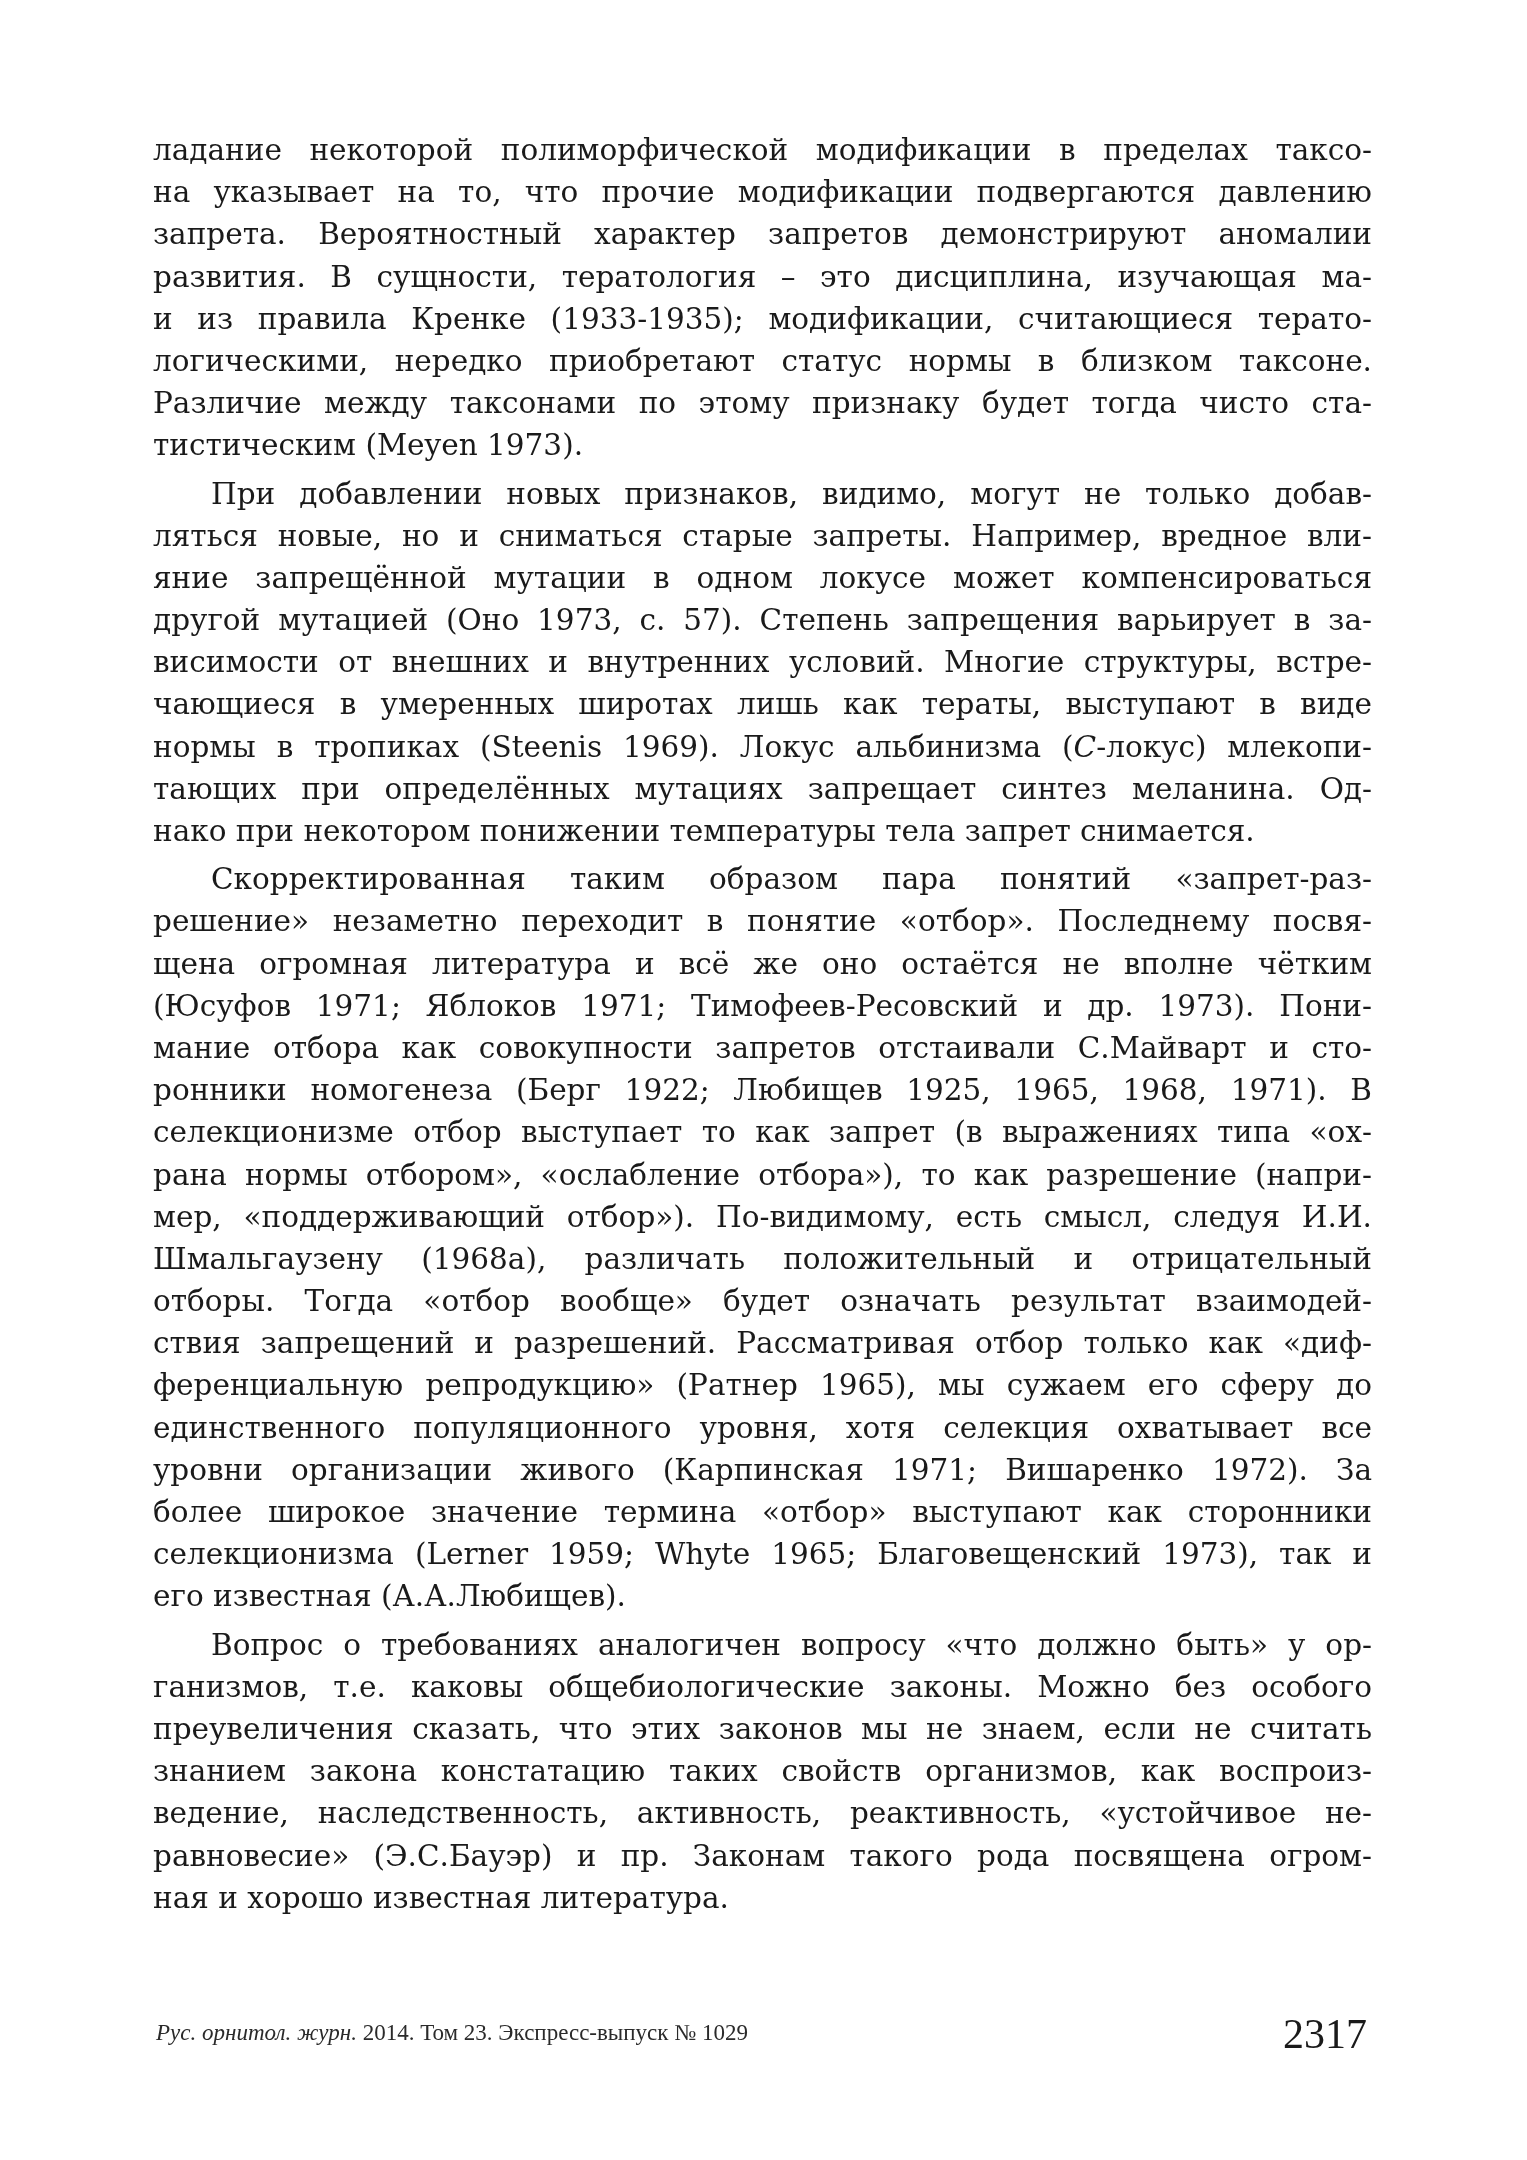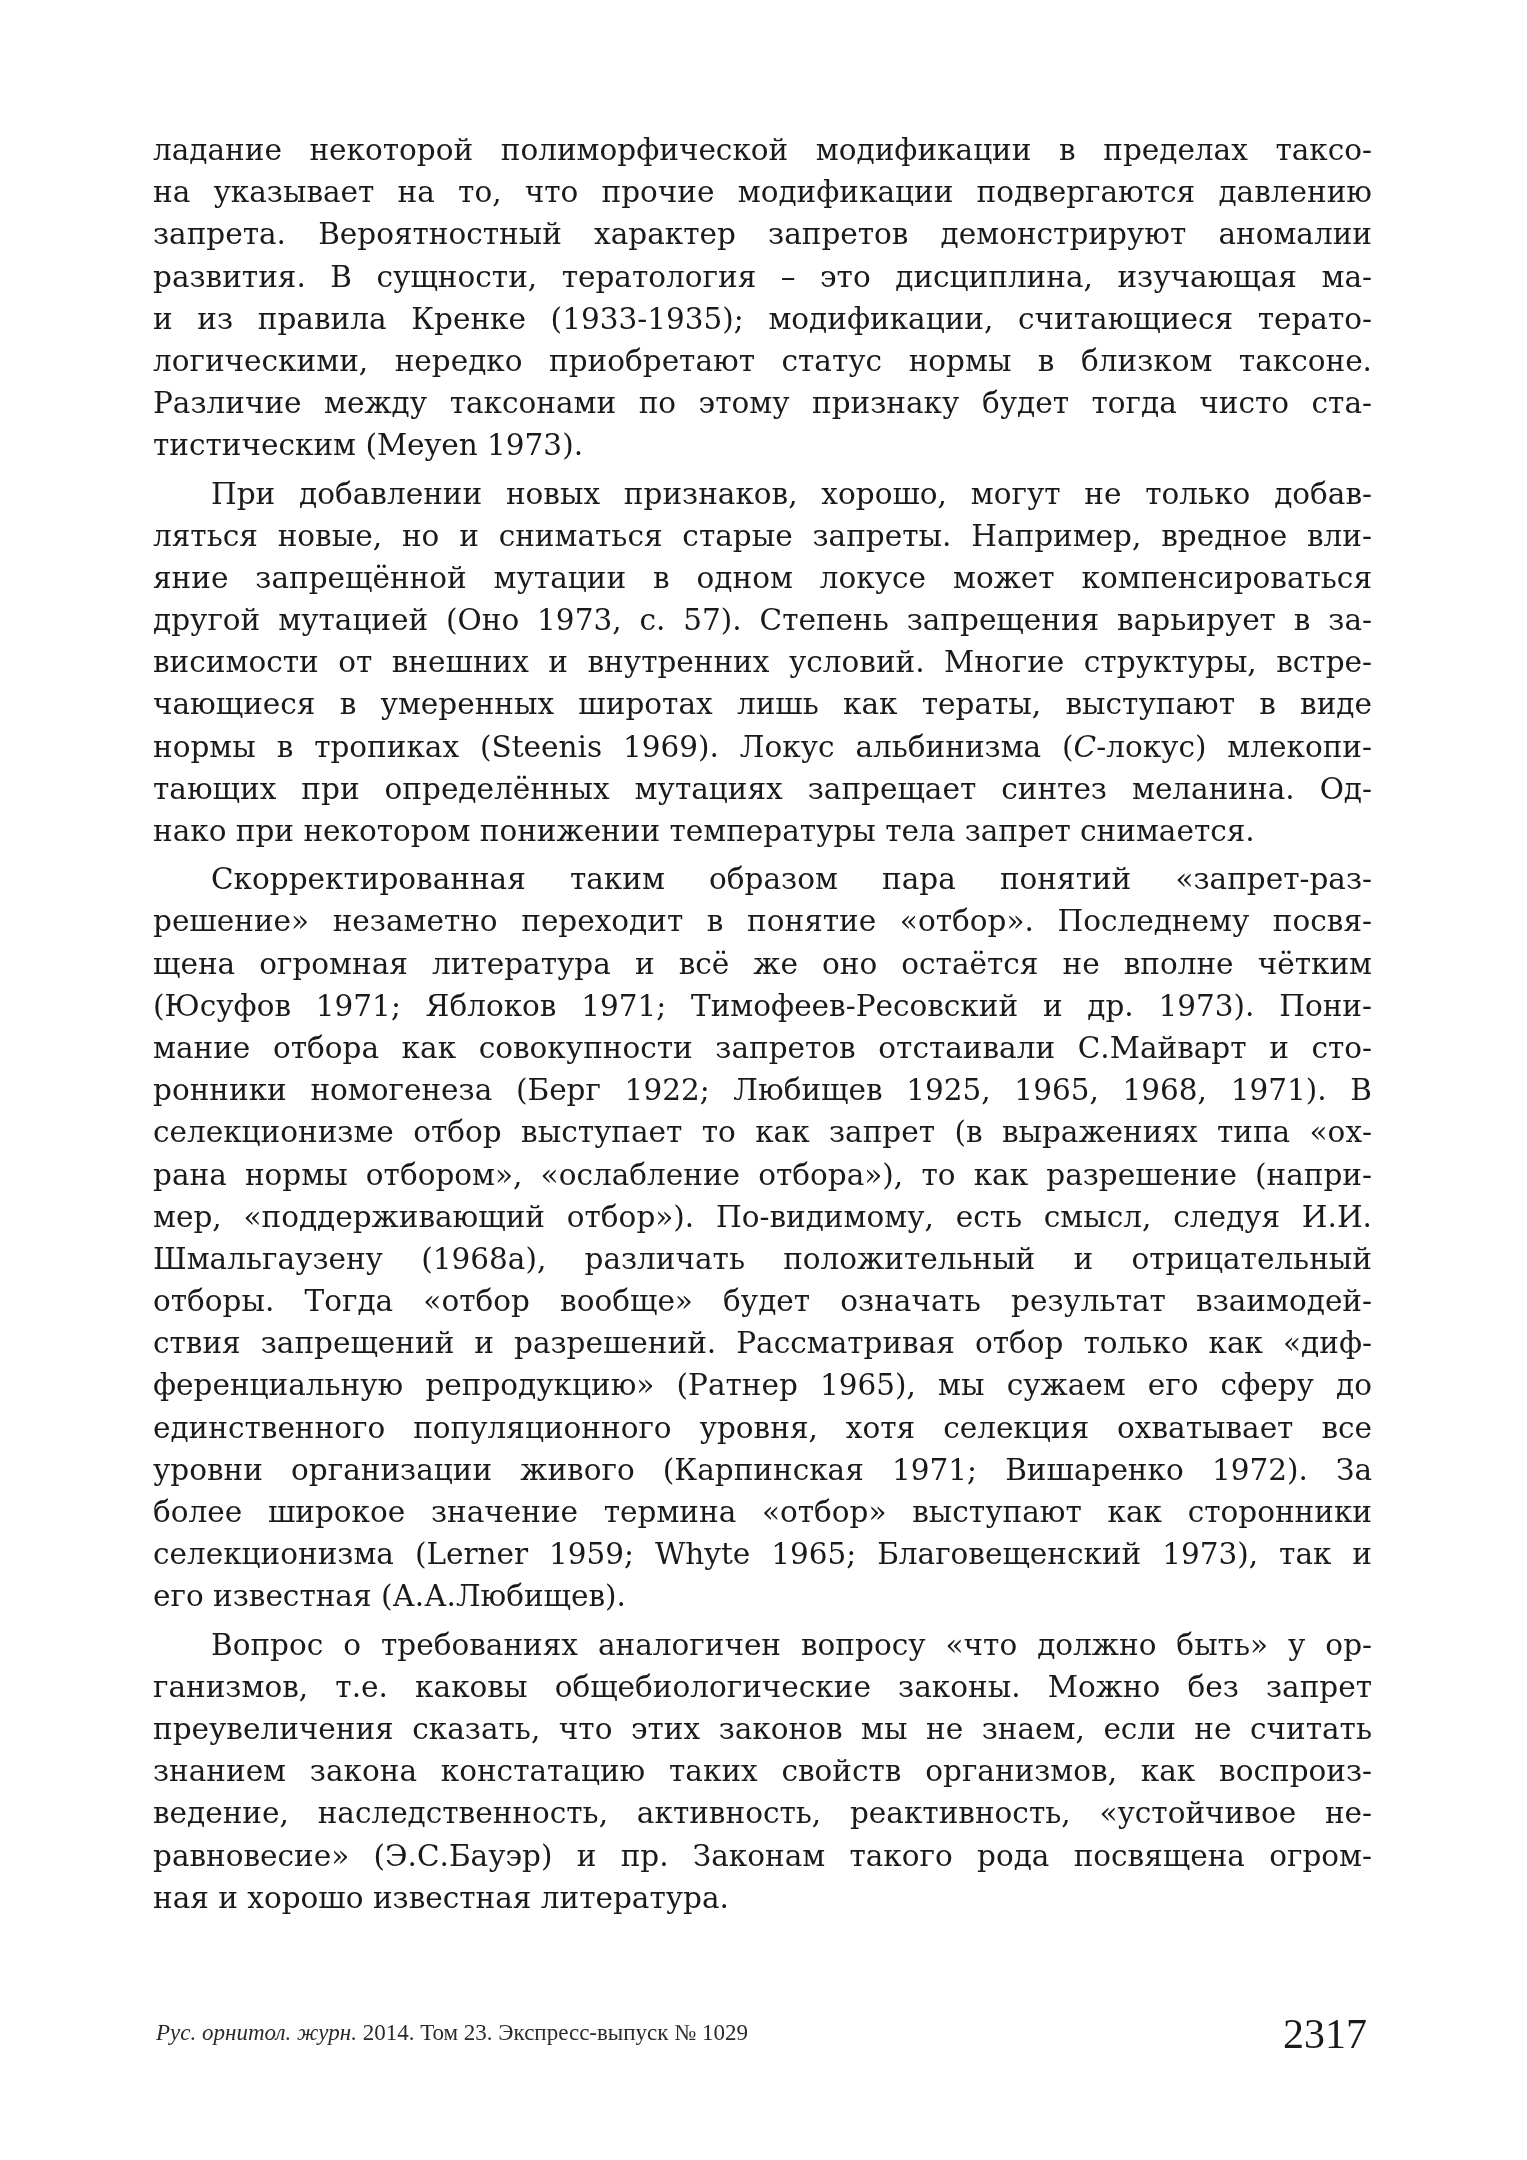--- a/index.html
+++ b/index.html
@@ -73,21 +73,21 @@
       <span class="line">на указывает на то, что прочие модификации подвергаются давлению</span>
       <span class="line">запрета. Вероятностный характер запретов демонстрируют аномалии</span>
       <span class="line">развития. В сущности, тератология – это дисциплина, изучающая ма-</span>
       <span class="line">и из правила Кренке (1933-1935); модификации, считающиеся терато-</span>
       <span class="line">логическими, нередко приобретают статус нормы в близком таксоне.</span>
       <span class="line">Различие между таксонами по этому признаку будет тогда чисто ста-</span>
       <span class="line last">тистическим (Meyen 1973).</span>
     </div>
 
     <div class="para">
-      <span class="line indent">При добавлении новых признаков, хорошо, могут не только добав-</span>
+      <span class="line indent">При добавлении новых признаков, видимо, могут не только добав-</span>
       <span class="line">ляться новые, но и сниматься старые запреты. Например, вредное вли-</span>
       <span class="line">яние запрещённой мутации в одном локусе может компенсироваться</span>
       <span class="line">другой мутацией (Оно 1973, с. 57). Степень запрещения варьирует в за-</span>
       <span class="line">висимости от внешних и внутренних условий. Многие структуры, встре-</span>
       <span class="line">чающиеся в умеренных широтах лишь как тераты, выступают в виде</span>
       <span class="line"><span>нормы в тропиках (Steenis 1969). Локус альбинизма (</span><span class="it">C</span><span>-локус) млекопи-</span></span>
       <span class="line">тающих при определённых мутациях запрещает синтез меланина. Од-</span>
       <span class="line last">нако при некотором понижении температуры тела запрет снимается.</span>
     </div>
 
@@ -107,21 +107,21 @@
       <span class="line">ференциальную репродукцию» (Ратнер 1965), мы сужаем его сферу до</span>
       <span class="line">единственного популяционного уровня, хотя селекция охватывает все</span>
       <span class="line">уровни организации живого (Карпинская 1971; Вишаренко 1972). За</span>
       <span class="line">более широкое значение термина «отбор» выступают как сторонники</span>
       <span class="line">селекционизма (Lerner 1959; Whyte 1965; Благовещенский 1973), так и</span>
       <span class="line last">его известная (А.А.Любищев).</span>
     </div>
 
     <div class="para">
       <span class="line indent">Вопрос о требованиях аналогичен вопросу «что должно быть» у ор-</span>
-      <span class="line">ганизмов, т.е. каковы общебиологические законы. Можно без запрет</span>
+      <span class="line">ганизмов, т.е. каковы общебиологические законы. Можно без особого</span>
       <span class="line">преувеличения сказать, что этих законов мы не знаем, если не считать</span>
       <span class="line">знанием закона констатацию таких свойств организмов, как воспроиз-</span>
       <span class="line">ведение, наследственность, активность, реактивность, «устойчивое не-</span>
       <span class="line">равновесие» (Э.С.Бауэр) и пр. Законам такого рода посвящена огром-</span>
       <span class="line last">ная и хорошо известная литература.</span>
     </div>
 
   </div>
 
   <div class="footer-citation"><span class="journal">Рус. орнитол. журн.</span><span> 2014. Том 23. Экспресс-выпуск № 1029</span></div>

